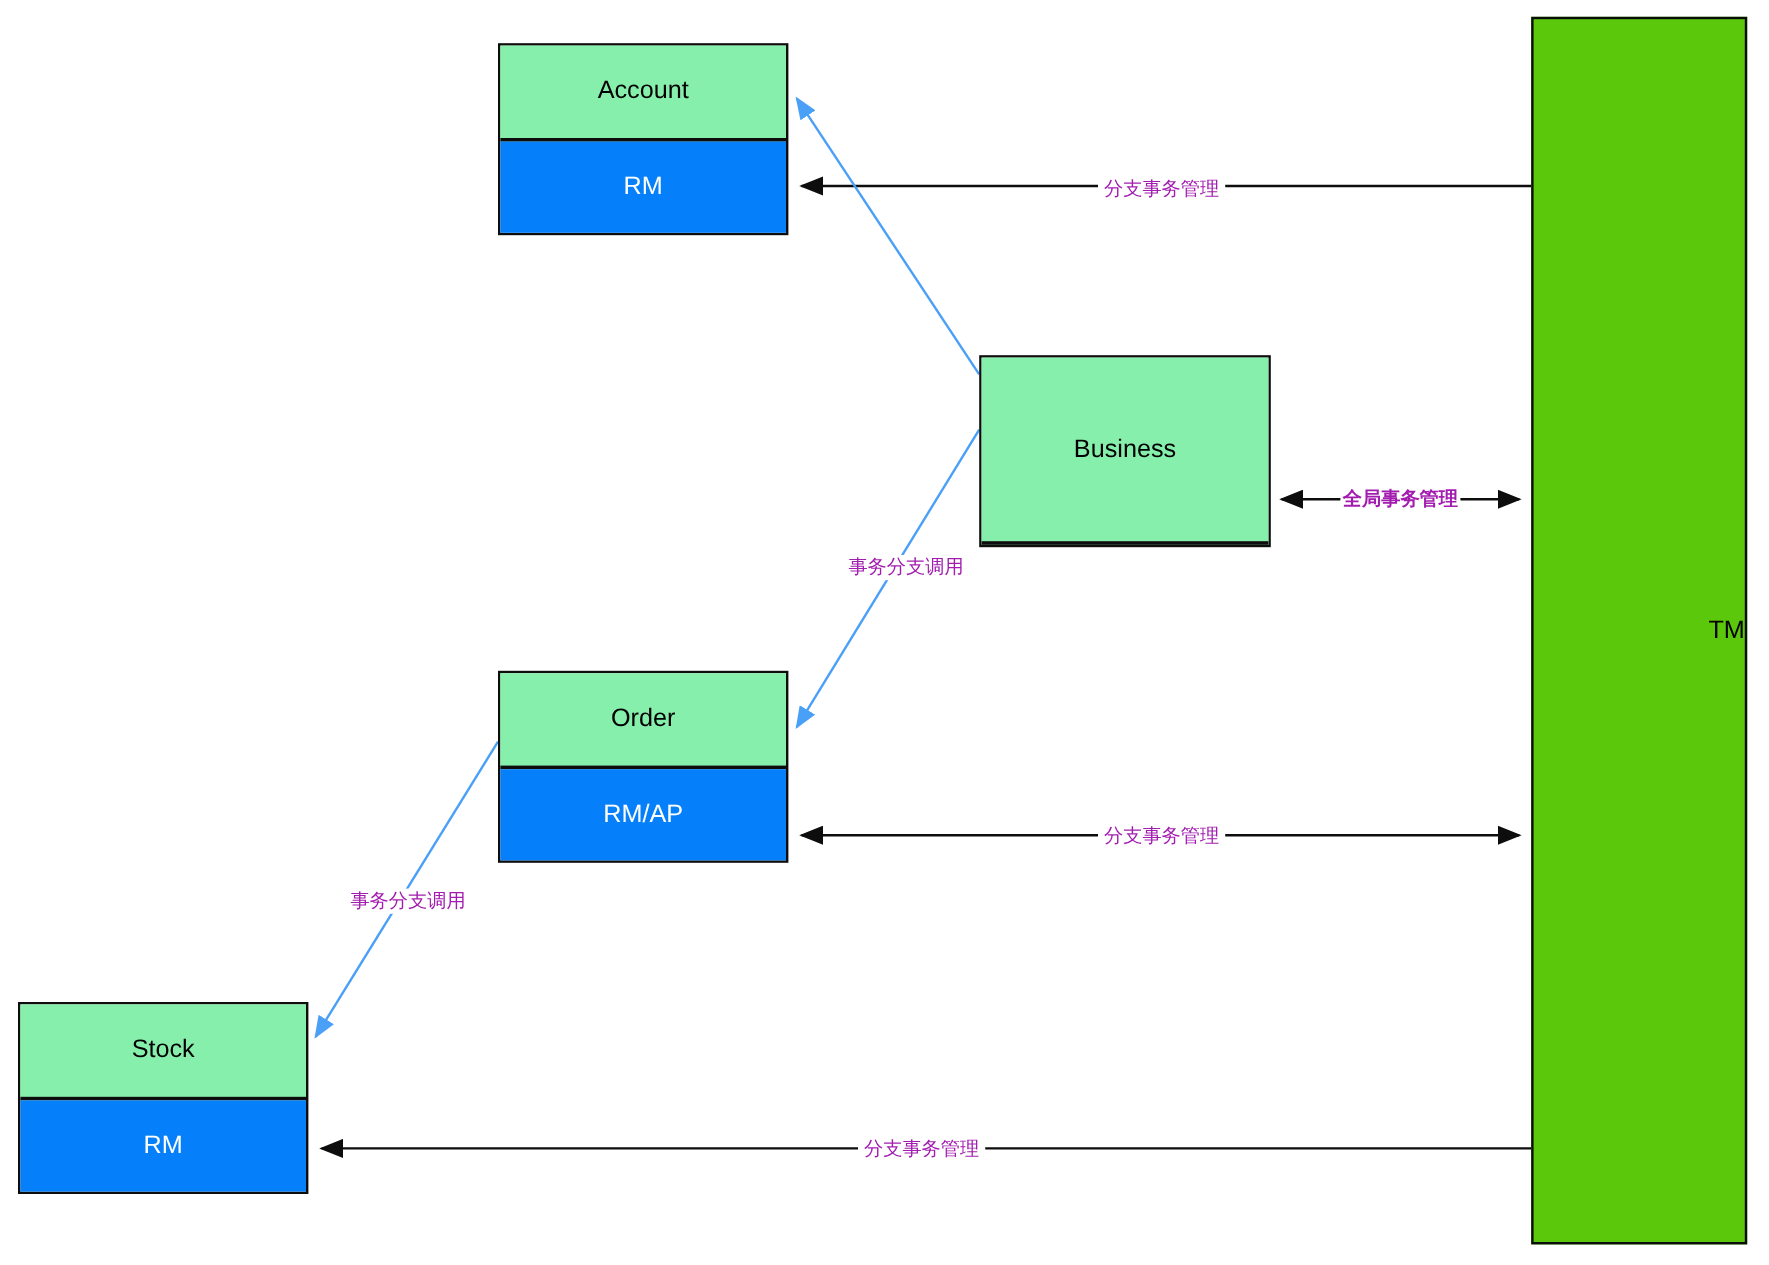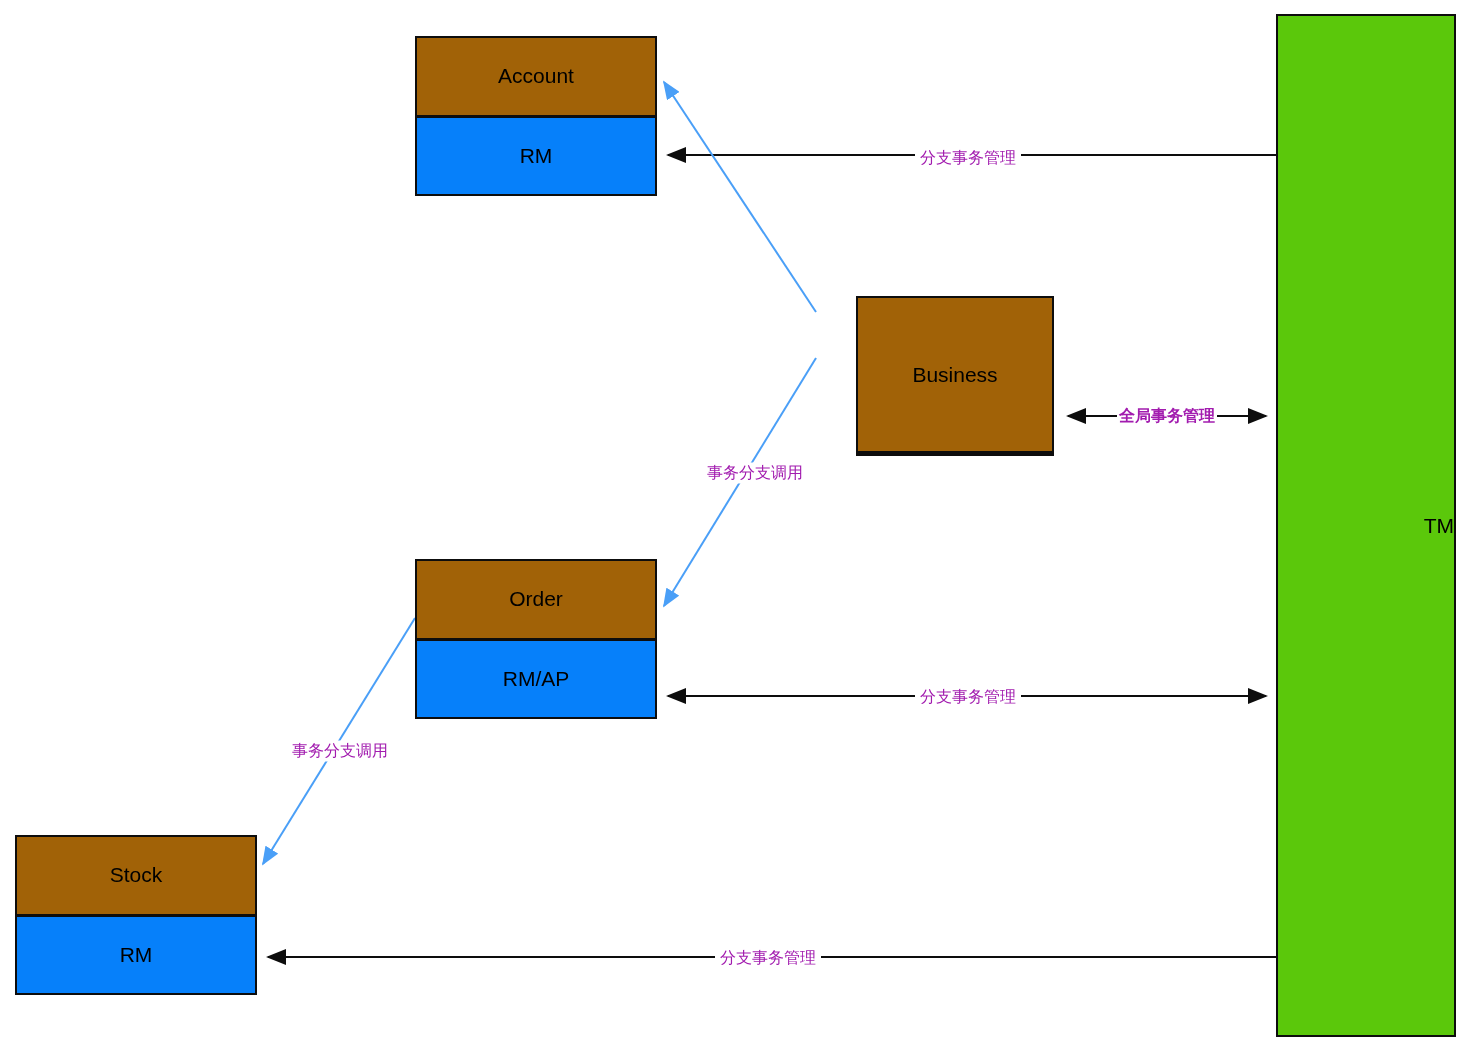--- a/index.html
+++ b/index.html
@@ -22,39 +22,39 @@
     width: 242px;
     height: 160px;
     box-sizing: border-box;
     border: 2px solid #0d0d0d;
     display: flex;
     flex-direction: column;
     z-index: 2;
   }
   .node-header {
     flex: 1;
-    background: #a16207;
+    background: #86efac;
     color: #000000;
     border-bottom: 3px solid #0d0d0d;
     display: flex;
     align-items: center;
     justify-content: center;
     font-size: 21px;
   }
   .node-body {
     flex: 1;
     background: #0680fa;
-    color: #000000;
+    color: #ffffff;
     display: flex;
     align-items: center;
     justify-content: center;
     font-size: 21px;
   }
   #node-account  { left: 415px; top: 36px;  }
-  #node-business { left: 816px; top: 296px; width: 198px; margin-left: 40px; }
+  #node-business { left: 816px; top: 296px; width: 243px; }
   #node-order    { left: 415px; top: 559px; }
   #node-stock    { left: 15px;  top: 835px; }
   .tm-bar {
     position: absolute;
     left: 1276px; top: 14px;
     width: 180px; height: 1023px;
     box-sizing: border-box;
     background: #5bc80b;
     border: 2px solid #0d0d0d;
     display: flex;

